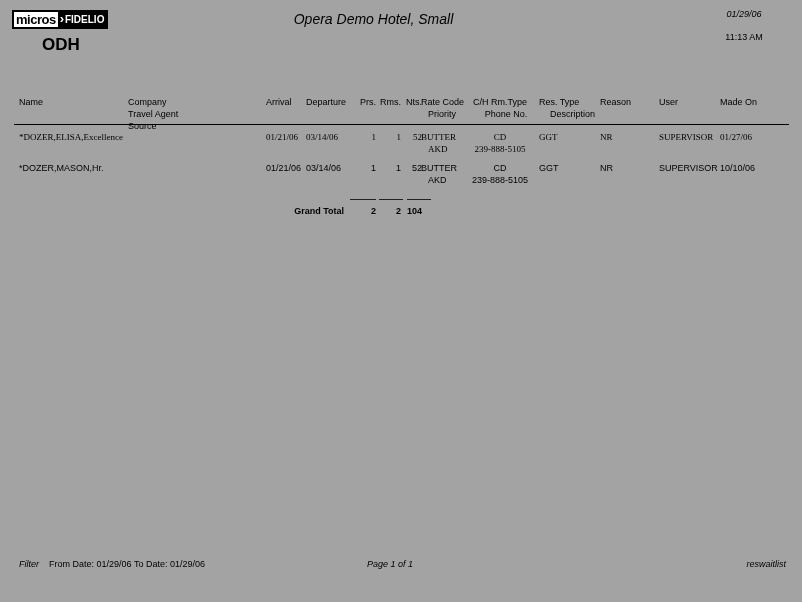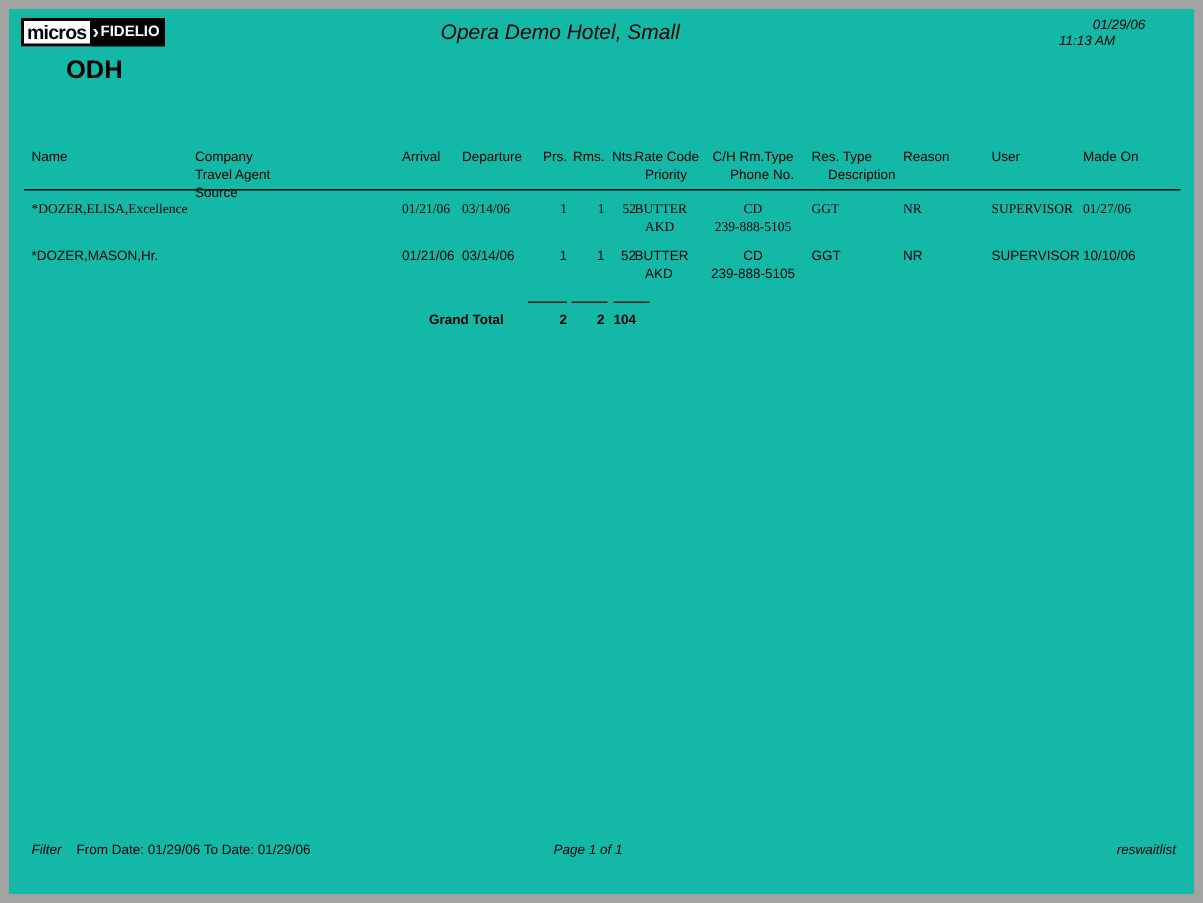--- a/index.html
+++ b/index.html
@@ -1,38 +1,38 @@
 <!DOCTYPE html>
 <html><head>
 <meta charset="utf-8">
 <style>
   html,body{margin:0;padding:0;background:#fff;}
   .page{
     position:relative;
     width:802px;height:602px;
     box-sizing:border-box;
-    border:6px solid #a3a3a3;
-    background:#14b8a6;
+    border:4px solid #a3a3a3;
+    background:#a3a3a3;
     font-family:"Liberation Sans", sans-serif;
     font-size:9px;
     color:#000;
     overflow:hidden;
   }
   .abs{position:absolute;white-space:nowrap;}
 
   
   .logo{left:8px;top:6px;display:flex;align-items:center;}
   .logo-micros{border:2px solid #000;background:#fff;color:#000;font-weight:bold;font-size:13px;line-height:15px;padding:0 2px;letter-spacing:-0.5px;}
   .logo-black{background:#000;color:#fff;font-weight:bold;font-size:10px;line-height:19px;padding:0 4px 0 0;display:flex;align-items:center;}
   .logo-arrow{font-size:13px;font-weight:bold;line-height:17px;padding:0 1px 2px 0;}
   .prop-code{left:38px;top:31px;font-weight:bold;font-size:17px;}
   .hotel-name{left:0;right:55px;top:7px;text-align:center;font-style:italic;font-size:14px;}
   .report-title{left:0;right:55px;top:37px;text-align:center;font-style:italic;font-weight:bold;font-size:11px;}
   .print-date{left:700px;width:80px;top:5px;text-align:center;font-style:italic;}
-  .print-time{left:700px;width:80px;top:16px;font-style:italic;}
+  .print-time{left:700px;width:80px;top:28px;text-align:center;}
 
   
   .cell{position:absolute;top:0;white-space:nowrap;}
   .c-name{left:15px;}
   .c-company{left:124px;}
   .c-arrival{left:262px;}
   .c-departure{left:302px;}
   .c-prs{left:345px;width:27px;text-align:right;}
   .c-rms{left:374px;width:23px;text-align:right;}
   .c-nts{left:398px;width:20px;text-align:right;}
@@ -51,21 +51,21 @@
   .row{left:0;right:0;height:26px;}
   .row1{top:127px;font-family:Liberation Serif, serif;}
   .row2{top:158px;}
 
   
   .total-line{top:195px;border-top:1px solid #222;height:0;}
   .tl-prs{left:346px;width:26px;}
   .tl-rms{left:375px;width:24px;}
   .tl-nts{left:403px;width:24px;}
   .totals{left:0;right:0;top:202px;height:12px;font-weight:bold;}
-  .t-label{left:280px;width:60px;}
+  .t-label{left:280px;width:60px;text-align:right;}
 
   
   .f-filter{left:15px;top:555px;font-style:italic;}
   .f-dates{left:45px;top:555px;}
   .f-page{left:363px;top:555px;font-style:italic;}
   .f-code{right:12px;top:555px;font-style:italic;text-align:right;}
 </style>
 </head>
 <body>
 

